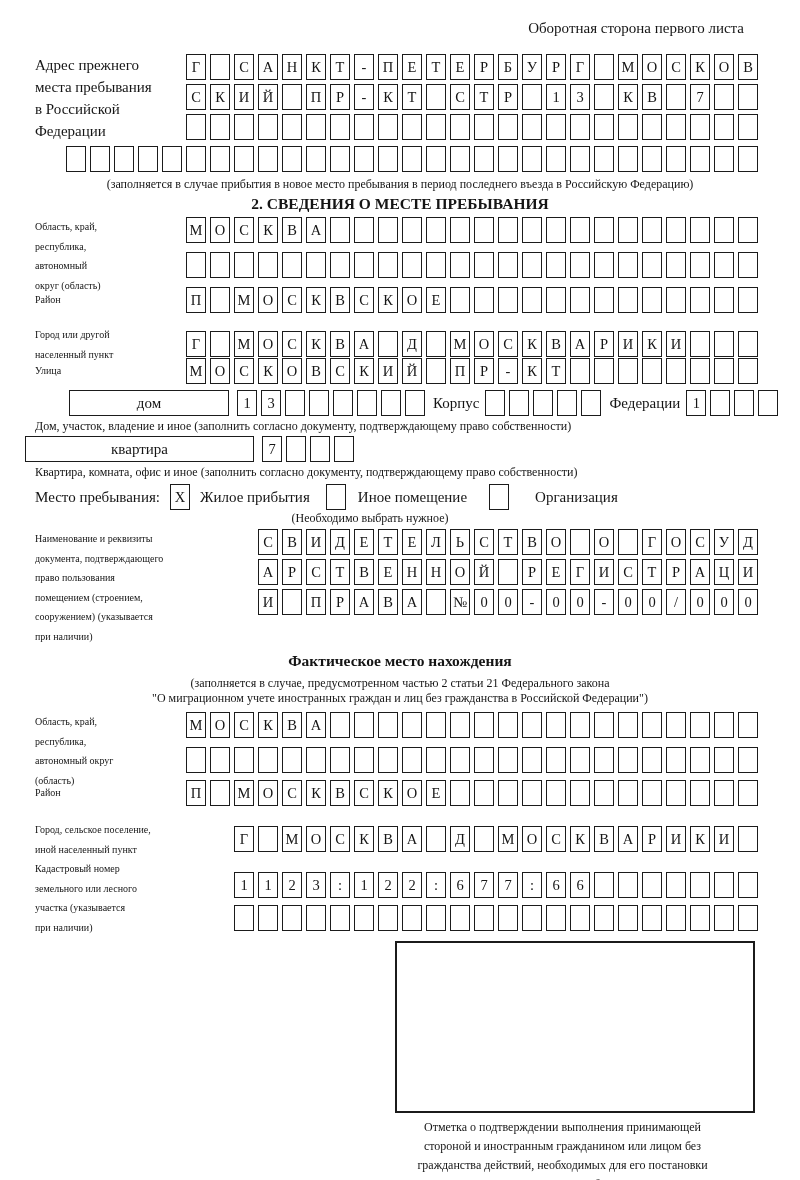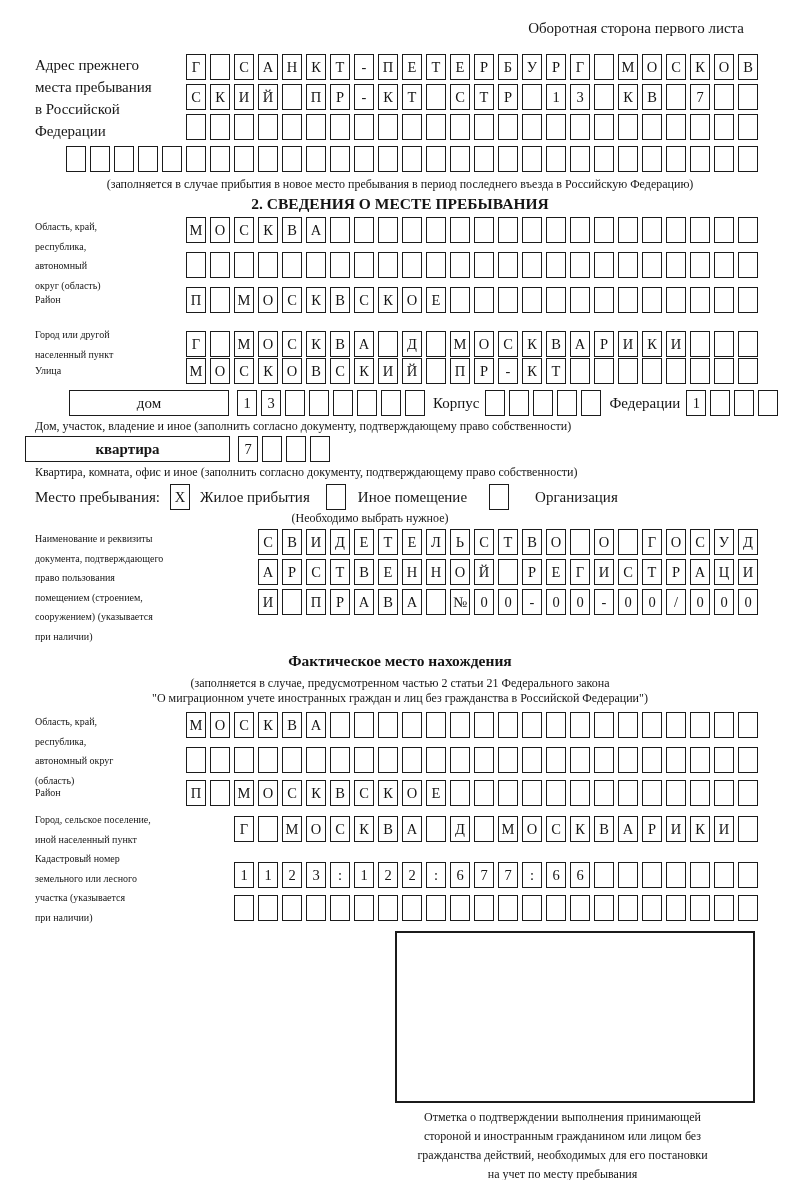--- a/index.html
+++ b/index.html
@@ -334,21 +334,21 @@
   <div class="boxes" style="margin-left:6px;">
       <div class="cbox">1</div>
       <div class="cbox"></div>
       <div class="cbox"></div>
       <div class="cbox"></div>
     </div>
 </div>
 <div class="note" style="margin-left:35px; margin-top:3px;">Дом, участок, владение и иное (заполнить согласно документу, подтверждающему право собственности)</div>
 
 <div class="frow" style="margin-top:2px; margin-left:25px; align-items:center;">
-  <div class="wide-field" style="width:205px;font-weight:bold;">квартира</div>
+  <div class="wide-field" style="width:229px;">квартира</div>
   <div class="boxes" style="margin-left:8px;">
       <div class="cbox">7</div>
       <div class="cbox"></div>
       <div class="cbox"></div>
       <div class="cbox"></div>
     </div>
 </div>
 <div class="note" style="margin-left:35px; margin-top:3px;">Квартира, комната, офис и иное (заполнить согласно документу, подтверждающему право собственности)</div>
 
 <div class="frow" style="margin-top:4px; margin-left:35px; align-items:center;">
@@ -522,21 +522,21 @@
       <div class="cbox"></div>
       <div class="cbox"></div>
       <div class="cbox"></div>
       <div class="cbox"></div>
       <div class="cbox"></div>
       <div class="cbox"></div>
       <div class="cbox"></div>
     </div>
 </div>
 
-<div class="frow" style="margin-top:4px;">
+<div class="frow" style="margin-top:14px;">
   <div class="flabel">Город, сельское поселение,<br>иной населенный пункт</div>
   <div class="boxes rright" style="margin-top:6px;">
       <div class="cbox">Г</div>
       <div class="cbox"></div>
       <div class="cbox">М</div>
       <div class="cbox">О</div>
       <div class="cbox">С</div>
       <div class="cbox">К</div>
       <div class="cbox">В</div>
       <div class="cbox">А</div>

